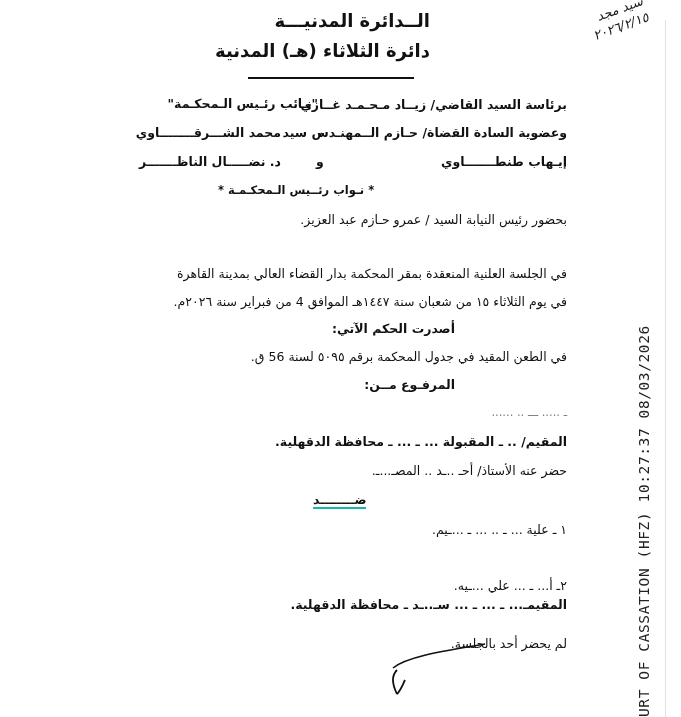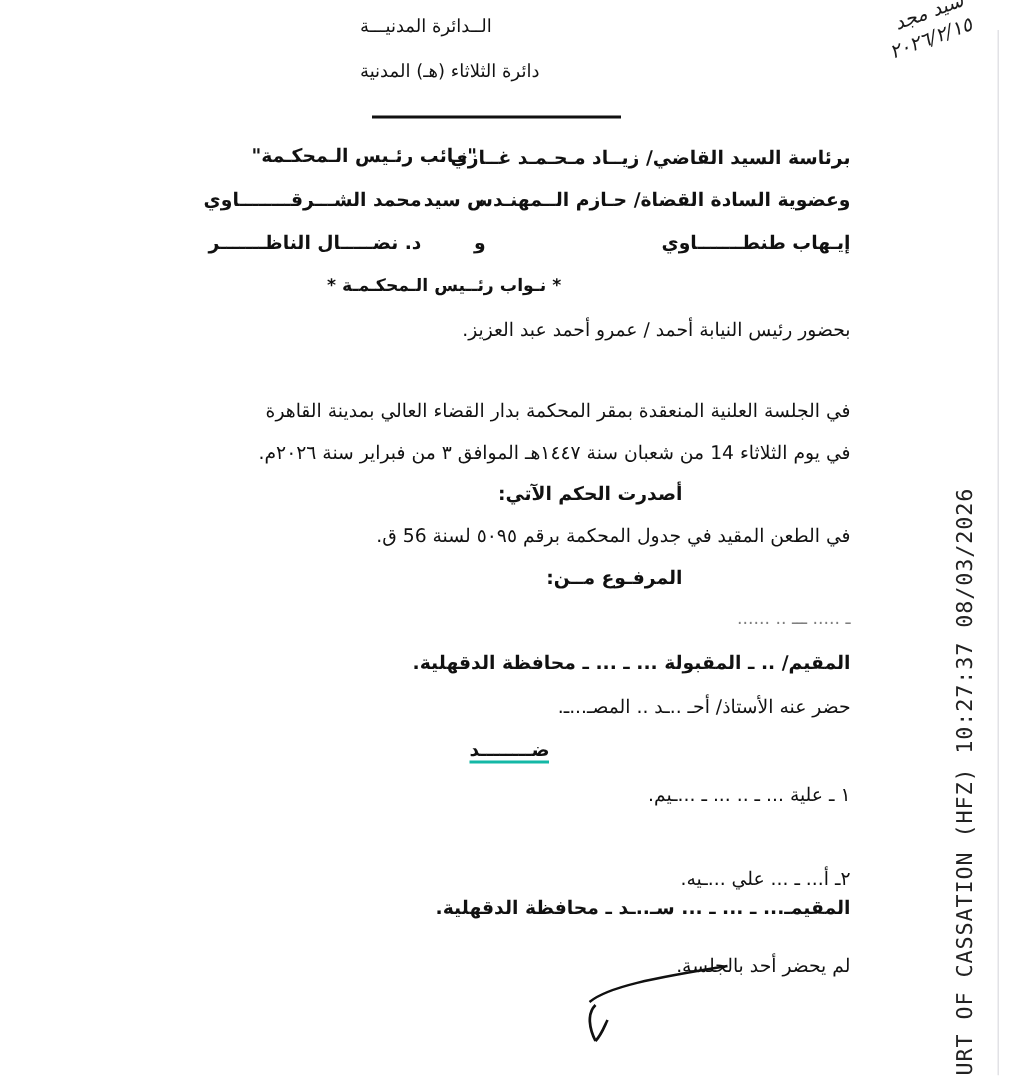--- a/index.html
+++ b/index.html
@@ -18,23 +18,23 @@
     .page {
       position: absolute;
       left: 0; top: 0;
       width: 681px; height: 717px;
       background: #ffffff;
     }
     .rtl { direction: rtl; unicode-bidi: embed; }
     .abs { position: absolute; white-space: nowrap; }
 
     .hdr {
-      font-weight: normal;
-      font-size: 12px;
-      text-align: left;
+      font-weight: bold;
+      font-size: 18px;
+      text-align: right;
     }
     .hdr-rule {
       position: absolute;
       left: 248px; top: 77px;
       width: 166px; height: 2px;
       background: #111;
     }
     .bold { font-weight: bold; }
     .t12 { font-size: 12.5px; }
     .t11 { font-size: 11.5px; }
@@ -103,23 +103,23 @@
   <div class="abs rtl bold t12" style="right:114px; top:125px;">وعضوية السادة القضاة/ حـازم الــمهنـدس سيد</div>
   <div class="abs bold t12" style="left:318px; top:125px;">،</div>
   <div class="abs rtl bold t12" style="right:400px; top:125px;">محمد الشـــرقــــــــاوي</div>
 
   <div class="abs rtl bold t12" style="right:114px; top:154px;">إيـهاب طنطـــــــاوي</div>
   <div class="abs bold t12" style="left:316px; top:154px;">و</div>
   <div class="abs rtl bold t11" style="left:218px; top:183px;">* نـواب رئــيس الـمحكـمـة *</div>
 
   <div class="abs rtl bold t12" style="right:400px; top:154px;">د. نضـــــال الناظـــــــر</div>
 
-  <div class="abs rtl t12" style="right:114px; top:212px;">بحضور رئيس النيابة أحمد / عمرو أحمد عبد العزيز.</div>
+  <div class="abs rtl t12" style="right:114px; top:212px;">بحضور رئيس النيابة السيد / عمرو حـازم عبد العزيز.</div>
   <div class="abs rtl t12" style="right:114px; top:266px;">في الجلسة العلنية المنعقدة بمقر المحكمة بدار القضاء العالي بمدينة القاهرة</div>
-  <div class="abs rtl t12" style="right:114px; top:294px;">في يوم الثلاثاء 14 من شعبان سنة ١٤٤٧هـ الموافق ٣ من فبراير سنة ٢٠٢٦م.</div>
+  <div class="abs rtl t12" style="right:114px; top:294px;">في يوم الثلاثاء ١٥ من شعبان سنة ١٤٤٧هـ الموافق 4 من فبراير سنة ٢٠٢٦م.</div>
   <div class="abs rtl bold t12" style="right:226px; top:321px;">أصدرت الحكم الآتي:</div>
   <div class="abs rtl t12" style="right:114px; top:349px;">في الطعن المقيد في جدول المحكمة برقم ٥٠٩٥ لسنة 56 ق.</div>
 
   <div class="abs rtl bold t12" style="right:226px; top:377px;">المرفـوع مــن:</div>
   <div class="abs rtl t11 faded" style="right:114px; top:405px;">ـ ..... ـــ .. ......</div>
   <div class="abs rtl bold t12" style="right:114px; top:434px;">المقيم/ .. ـ المقبولة ... ـ ... ـ محافظة الدقهلية.</div>
   <div class="abs rtl t12" style="right:114px; top:463px;">حضر عنه الأستاذ/ أحـ ..ـد .. المصـ...ـ.</div>
 
   <div class="abs rtl bold t12" style="left:313px; top:492px;">
     <span class="underline-dash">ضــــــــد</span>

